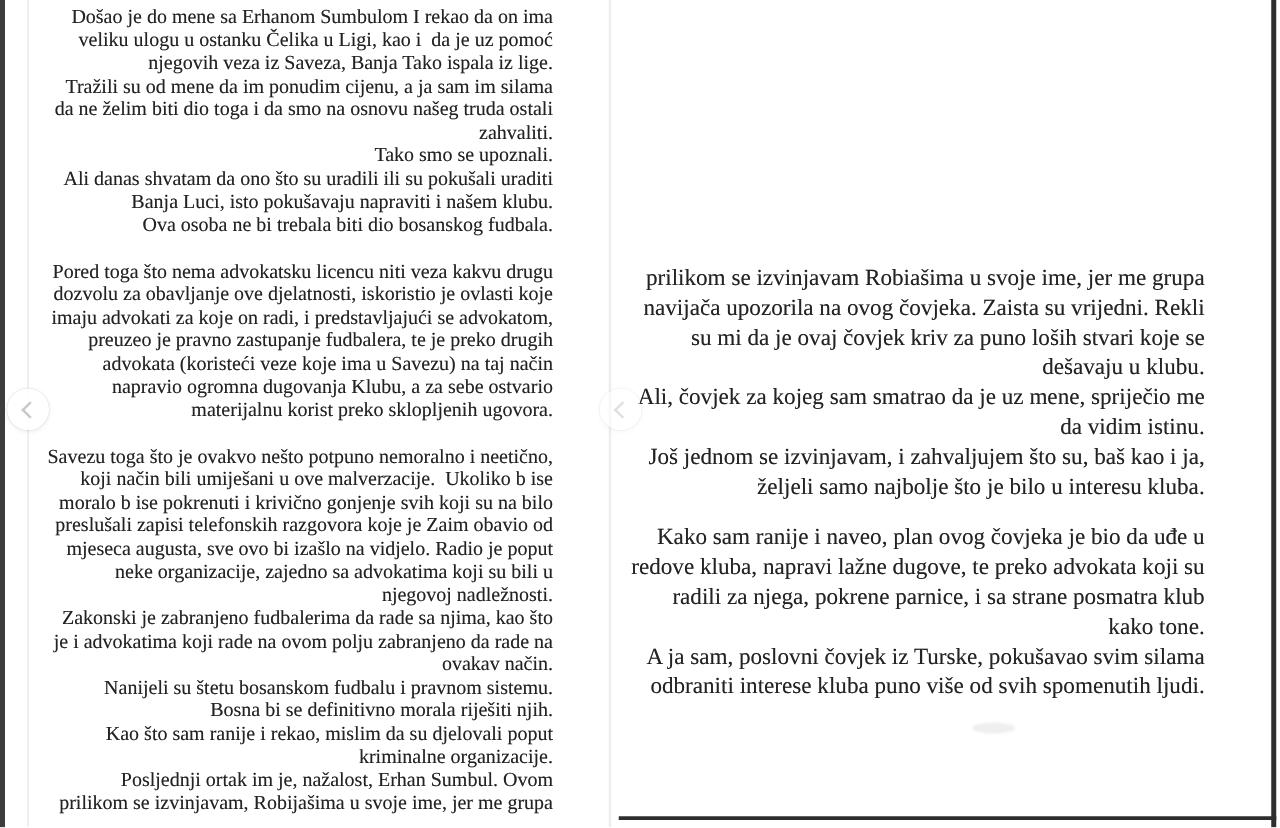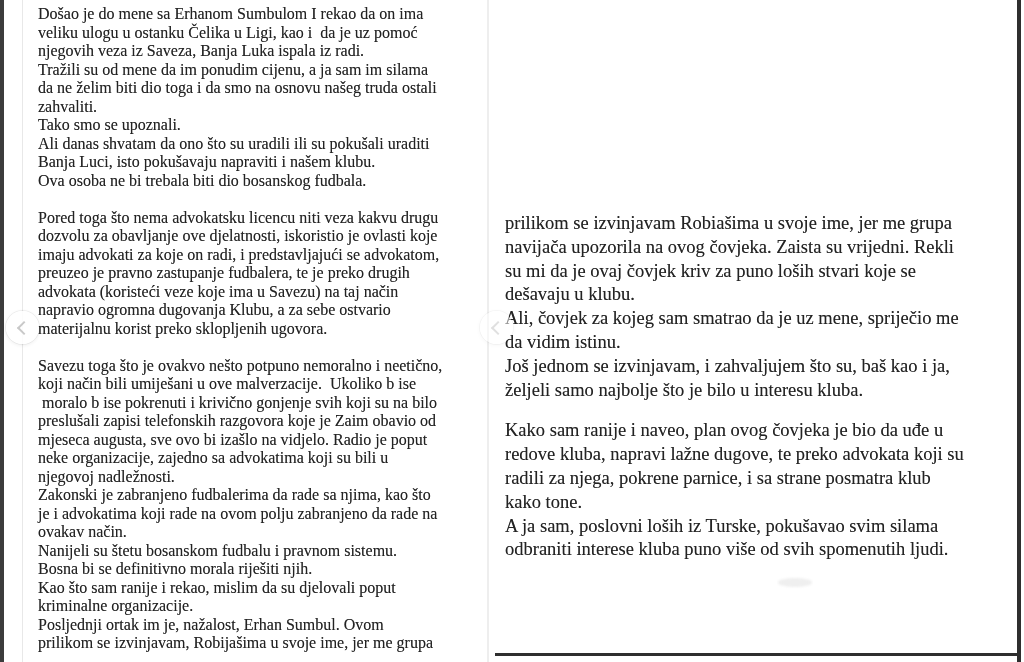--- a/index.html
+++ b/index.html
@@ -13,21 +13,21 @@
     background: #ffffff; overflow: hidden;
   }
   
   .edge-left-bar  { position: absolute; left: 0; top: 0; width: 4px; height: 662px; background: #3c3c3c; }
   .page-left-hairline { position: absolute; left: 22px; top: 0; width: 1px; height: 662px; background: #e8e8e8; }
   .page-divider   { position: absolute; left: 487px; top: 0; width: 2px; height: 662px; background: #eeeeee; }
   .edge-right-bar { position: absolute; left: 1017px; top: 0; width: 4px; height: 662px; background: #2e2e2e; }
   .edge-bottom-bar{ position: absolute; left: 495px; top: 653px; width: 526px; height: 3px; background: #2e2e2e; }
 
   
-  .page { position: absolute; top: 0; height: 662px; overflow: hidden; background: transparent; }
+  .page { position: absolute; top: 0; height: 662px; overflow: hidden; background: transparent; text-align: right; }
   .page-left  { left: 23px;  width: 464px; }
   .page-right { left: 489px; width: 480px; margin-top: 12px; }
 
   .textcol { position: absolute; color: #232323; }
   .textcol-left  { left: 15px;  top: 5px;   font-size: 16px; }
   .textcol-right { left: 16px;  top: 200px; font-size: 18.5px; }
 
   .ln { display: block; white-space: pre; text-shadow: 0 0 0.5px rgba(40,40,40,0.45); }
   .textcol-left  .ln { height: 18.5px; line-height: 18.5px; }
   .textcol-right .ln { height: 23.8px; line-height: 23.8px; }
@@ -55,21 +55,21 @@
 </style>
 </head>
 <body>
 
 <div class="frame">
 
   <div class="page page-left">
     <div class="textcol textcol-left">
         <div class="ln">Došao je do mene sa Erhanom Sumbulom I rekao da on ima</div>
         <div class="ln">veliku ulogu u ostanku Čelika u Ligi, kao i  da je uz pomoć</div>
-        <div class="ln">njegovih veza iz Saveza, Banja Luka ispala iz radi.</div>
+        <div class="ln">njegovih veza iz Saveza, Banja Tako ispala iz lige.</div>
         <div class="ln">Tražili su od mene da im ponudim cijenu, a ja sam im silama</div>
         <div class="ln">da ne želim biti dio toga i da smo na osnovu našeg truda ostali</div>
         <div class="ln">zahvaliti.</div>
         <div class="ln">Tako smo se upoznali.</div>
         <div class="ln">Ali danas shvatam da ono što su uradili ili su pokušali uraditi</div>
         <div class="ln">Banja Luci, isto pokušavaju napraviti i našem klubu.</div>
         <div class="ln">Ova osoba ne bi trebala biti dio bosanskog fudbala.</div>
         <div class="ln blank"></div>
         <div class="ln">Pored toga što nema advokatsku licencu niti veza kakvu drugu</div>
         <div class="ln">dozvolu za obavljanje ove djelatnosti, iskoristio je ovlasti koje</div>
@@ -106,21 +106,21 @@
         <div class="ln">dešavaju u klubu.</div>
         <div class="ln">Ali, čovjek za kojeg sam smatrao da je uz mene, spriječio me</div>
         <div class="ln">da vidim istinu.</div>
         <div class="ln">Još jednom se izvinjavam, i zahvaljujem što su, baš kao i ja,</div>
         <div class="ln">željeli samo najbolje što je bilo u interesu kluba.</div>
         <div class="ln blank"></div>
         <div class="ln">Kako sam ranije i naveo, plan ovog čovjeka je bio da uđe u</div>
         <div class="ln">redove kluba, napravi lažne dugove, te preko advokata koji su</div>
         <div class="ln">radili za njega, pokrene parnice, i sa strane posmatra klub</div>
         <div class="ln">kako tone.</div>
-        <div class="ln">A ja sam, poslovni loših iz Turske, pokušavao svim silama</div>
+        <div class="ln">A ja sam, poslovni čovjek iz Turske, pokušavao svim silama</div>
         <div class="ln">odbraniti interese kluba puno više od svih spomenutih ljudi.</div>
       </div>
   </div>
 
   <div class="edge-left-bar"></div>
   <div class="page-left-hairline"></div>
   <div class="page-divider"></div>
   <div class="edge-right-bar"></div>
   <div class="edge-bottom-bar"></div>
 

